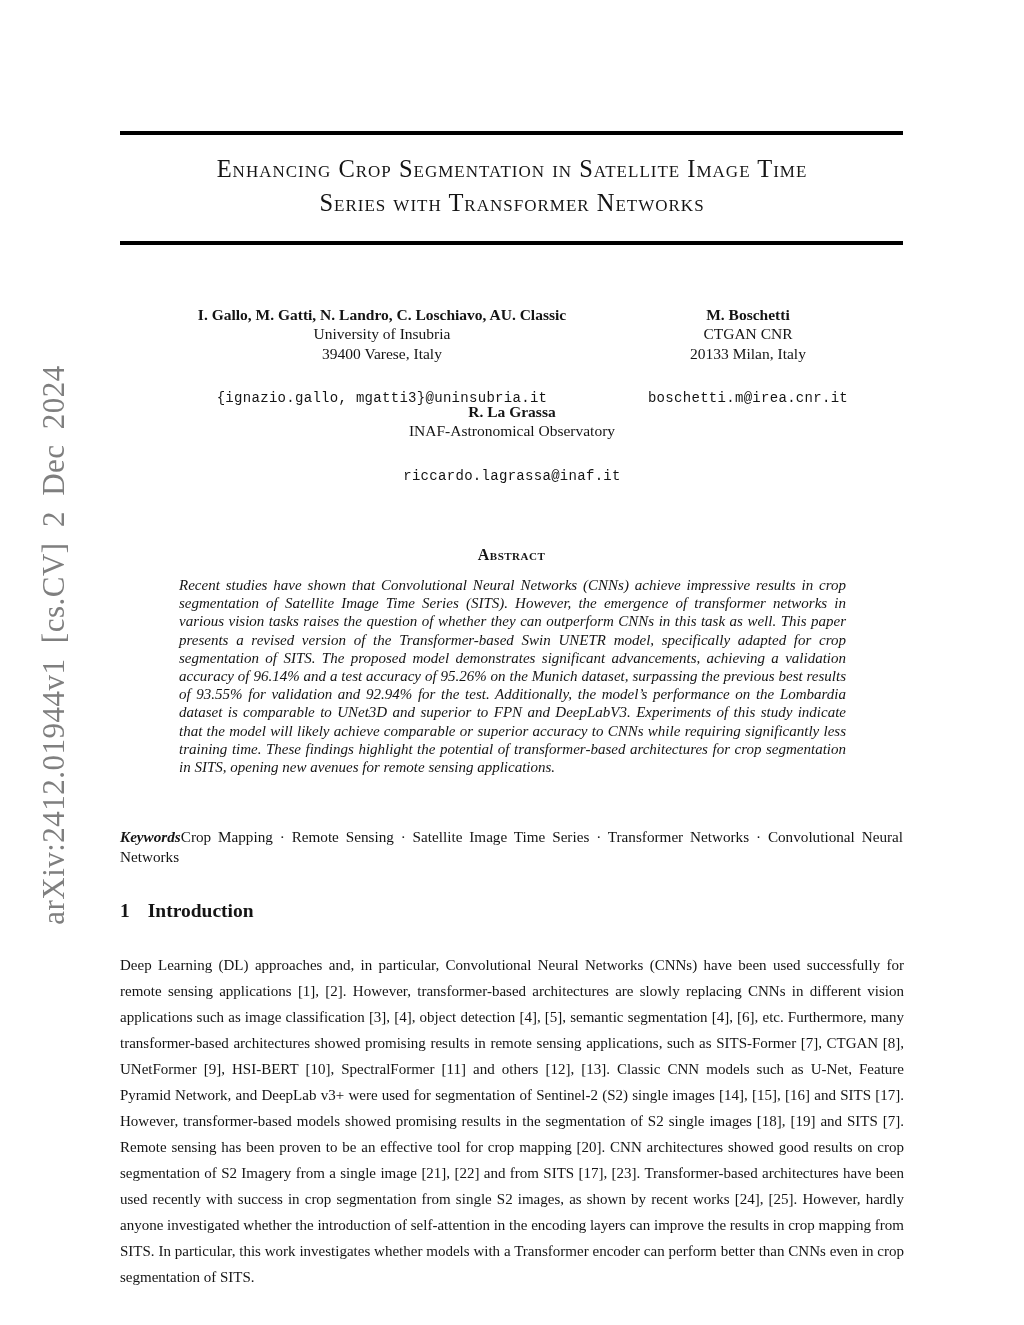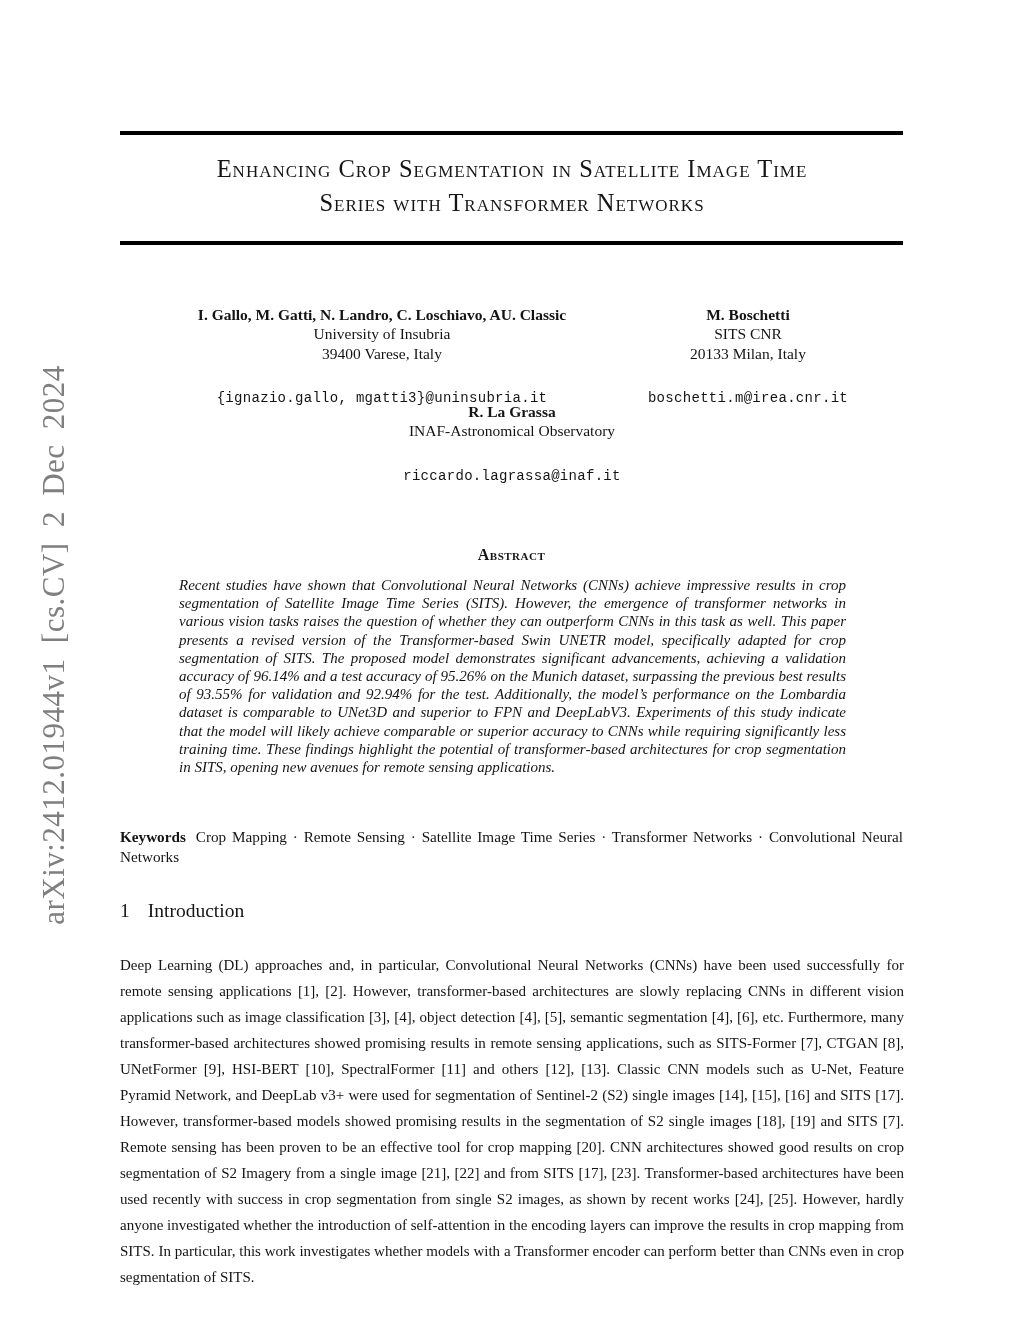--- a/index.html
+++ b/index.html
@@ -97,29 +97,29 @@
     position: absolute;
     top: 827px;
     left: 120px;
     width: 783px;
     text-align: justify;
     font-size: 15.2px;
     line-height: 20px;
   }
   .kw-label {
     font-weight: bold;
-    margin-right: 10px;
+    font-style: italic;
   }
   
   .section-heading {
     position: absolute;
     top: 900px;
     left: 120px;
     width: 783px;
-    font-weight: normal;
+    font-weight: bold;
     font-size: 19.5px;
   }
   .section-number { margin-right: 18px; }
   
   .intro-paragraph {
     position: absolute;
     top: 952px;
     left: 120px;
     width: 784px;
     text-align: justify;
@@ -145,21 +145,21 @@
 
   <div class="author-block ab-0">
     <div class="author-name">I. Gallo, M. Gatti, N. Landro, C. Loschiavo, AU. Classic</div>
     <div class="author-affil">University of Insubria</div>
     <div class="author-address">39400 Varese, Italy</div>
     <div class="author-email">{ignazio.gallo, mgatti3}@uninsubria.it</div>
   </div>
 
   <div class="author-block ab-1">
     <div class="author-name">M. Boschetti</div>
-    <div class="author-affil">SITS CNR</div>
+    <div class="author-affil">CTGAN CNR</div>
     <div class="author-address">20133 Milan, Italy</div>
     <div class="author-email">boschetti.m@irea.cnr.it</div>
   </div>
 
   <div class="author-block ab-2">
     <div class="author-name">R. La Grassa</div>
     <div class="author-affil">INAF-Astronomical Observatory</div>
     <div class="author-email">riccardo.lagrassa@inaf.it</div>
   </div>
 

